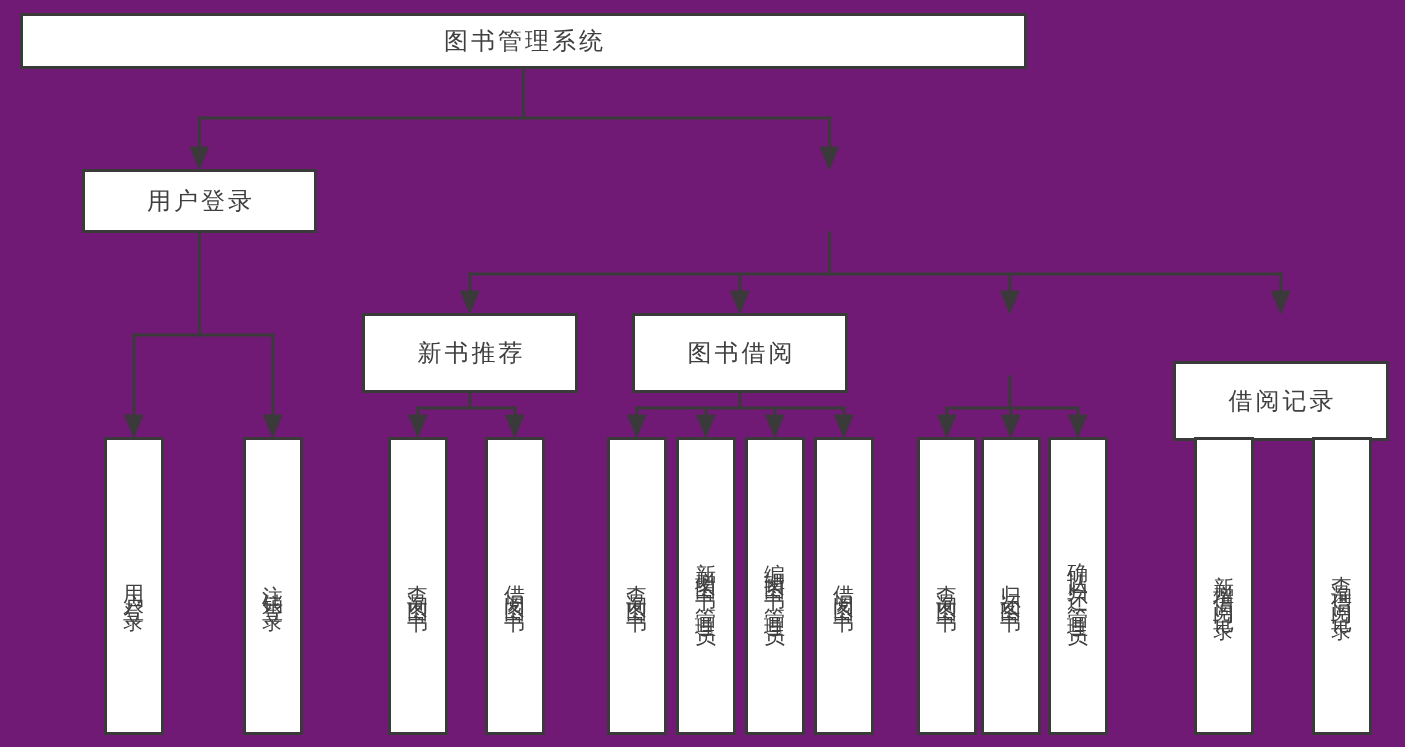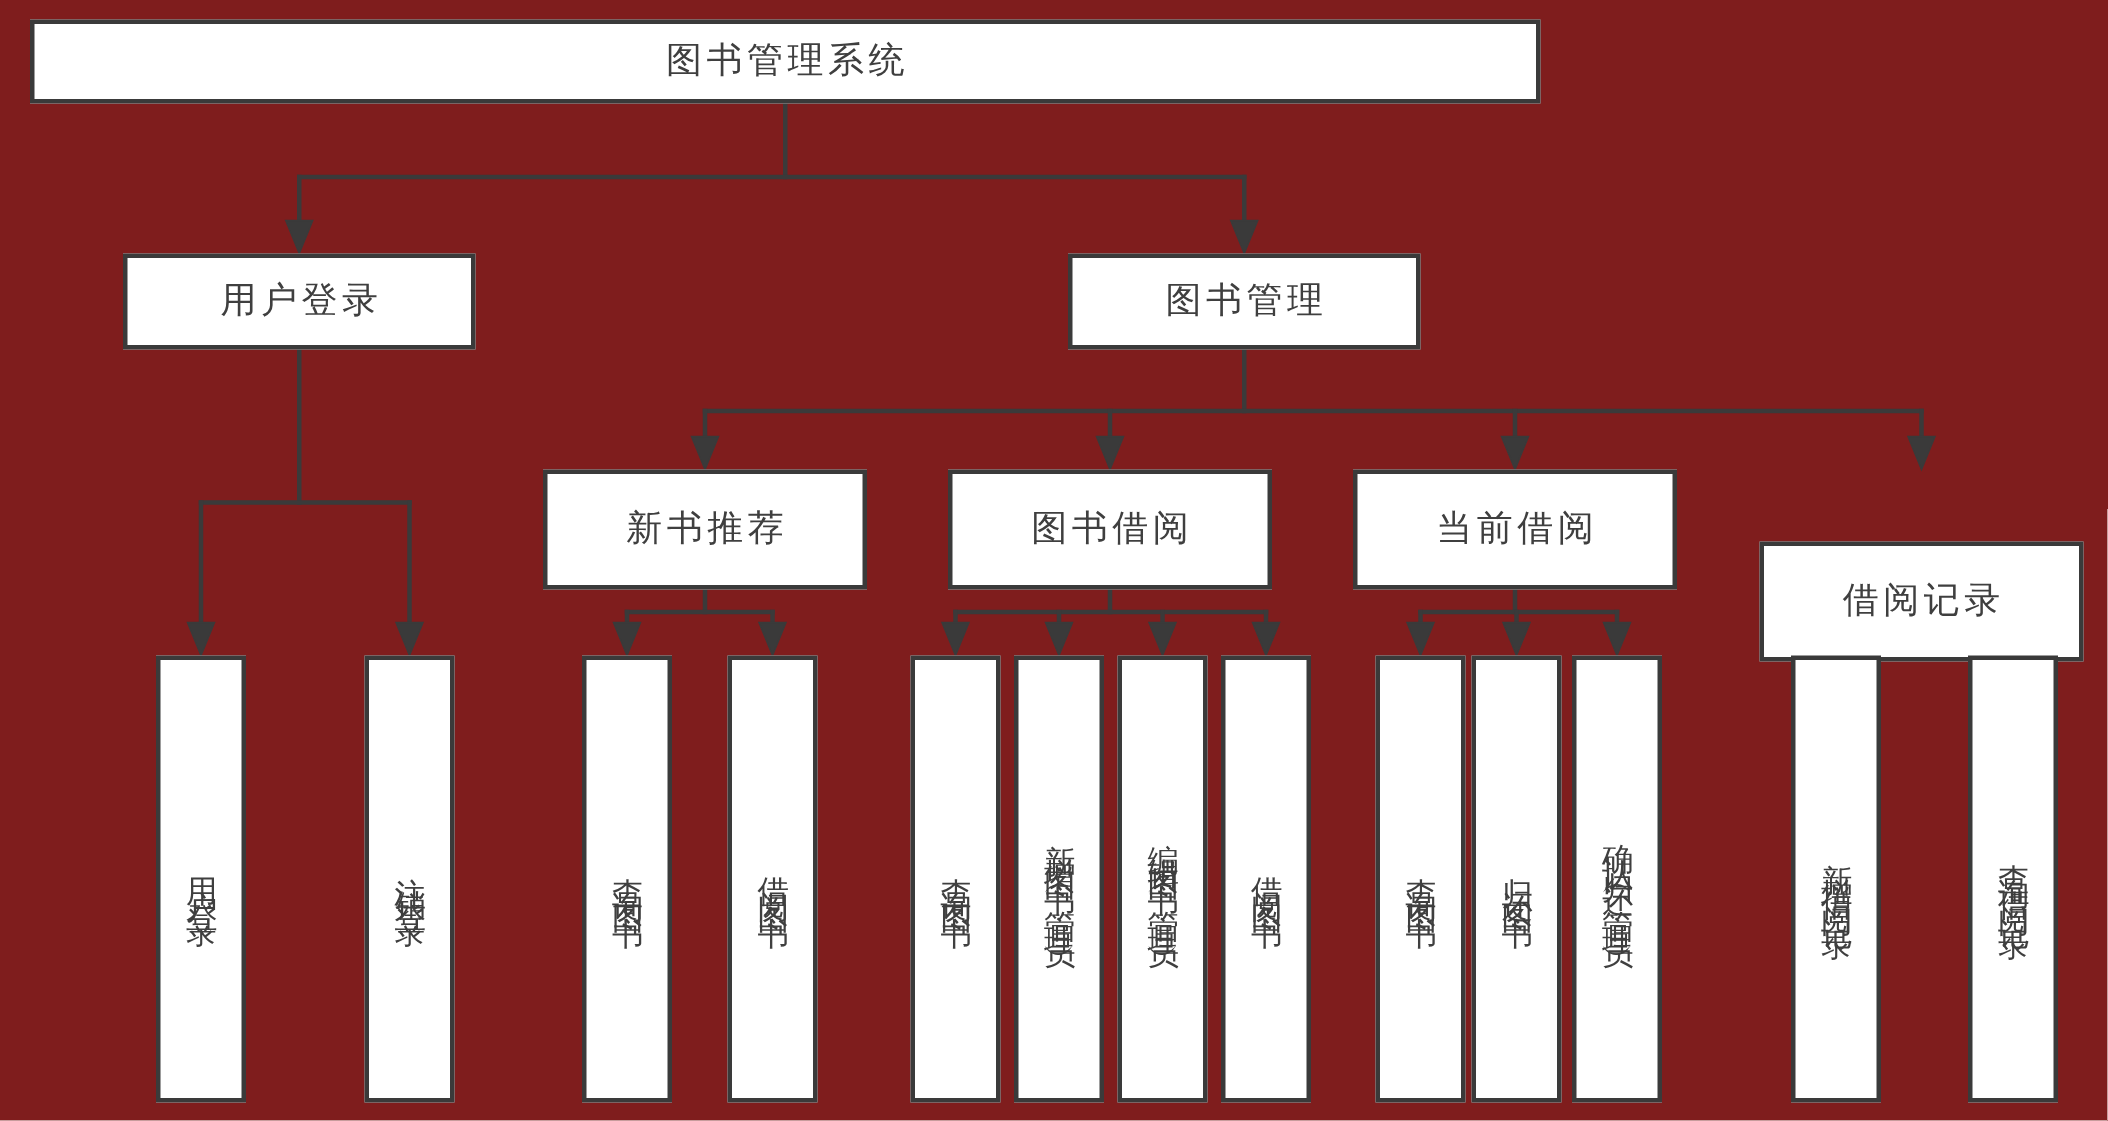--- a/index.html
+++ b/index.html
@@ -4,21 +4,21 @@
 <style>
   html, body {
     margin: 0;
     padding: 0;
     background: #ffffff;
   }
   .stage {
     position: relative;
     width: 1405px;
     height: 747px;
-    background: #7f1d1d;
+    background: #701a75;
     font-family: "Liberation Sans", sans-serif;
     overflow: hidden;
   }
   svg.connectors {
     position: absolute;
     left: 0;
     top: 0;
     width: 1405px;
     height: 747px;
     z-index: 1;
@@ -133,33 +133,27 @@
     <polygon points="1333,415 1351,415 1342,437" stroke-width="1"></polygon>
   </svg>
 
   <div class="node root-box">
     <span class="h-label">图书管理系统</span>
   </div>
 
   <div class="node lv2-box" style="left:82px;">
     <span class="h-label">用户登录</span>
   </div>
-  <div class="node lv2-box" style="left:712px;">
-    <span class="h-label">图书管理</span>
-  </div>
 
   <div class="node lv3-box" style="left:362px;">
     <span class="h-label">新书推荐</span>
   </div>
   <div class="node lv3-box" style="left:632px;">
     <span class="h-label">图书借阅</span>
   </div>
-  <div class="node lv3-box" style="left:902px;">
-    <span class="h-label">当前借阅</span>
-  </div>
   <div class="node lv3-box" style="left:1173px;margin-top:48px;">
     <span class="h-label">借阅记录</span>
   </div>
 
   <div class="node leaf" style="left:104px;">
     <span class="v-label">用户登录</span>
   </div>
   <div class="node leaf" style="left:243px;">
     <span class="v-label">注销登录</span>
   </div>

